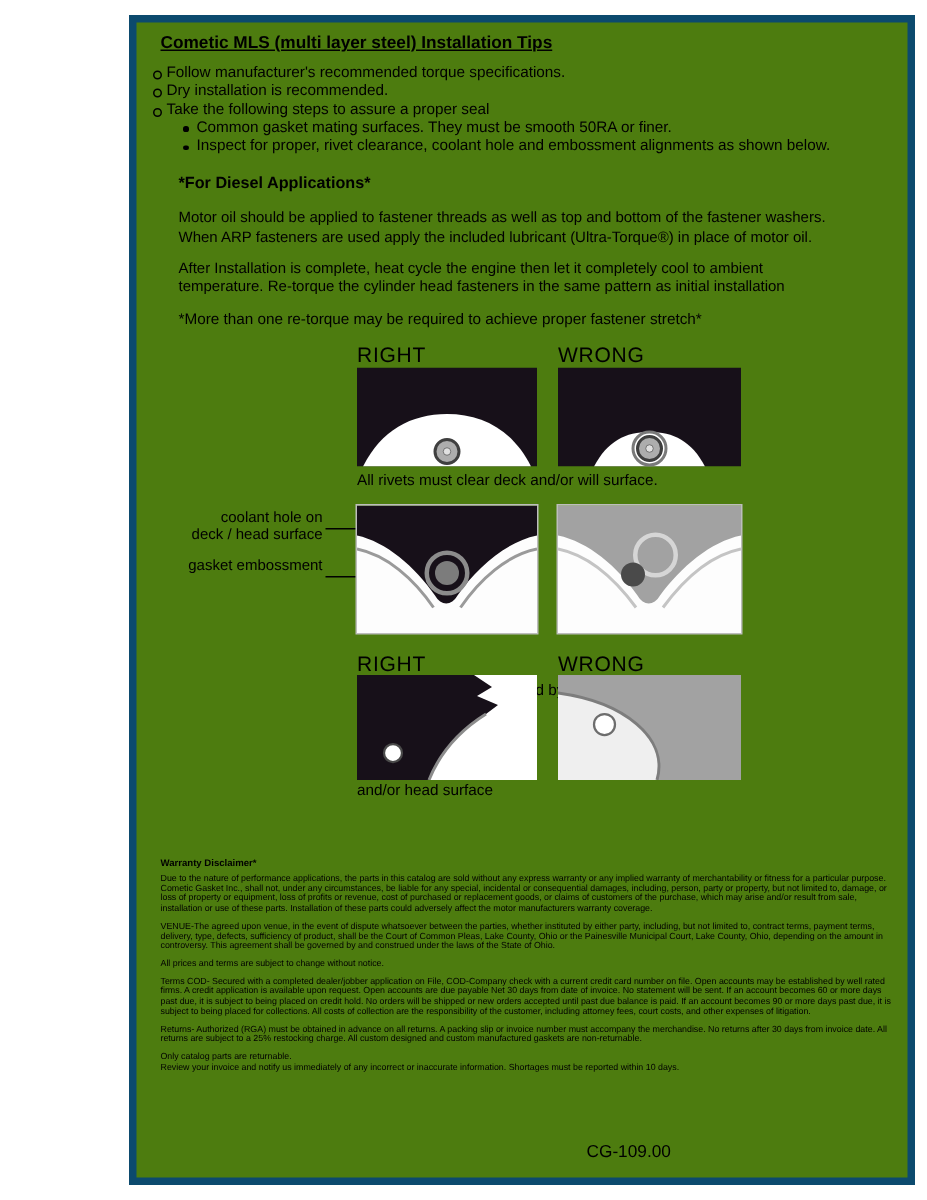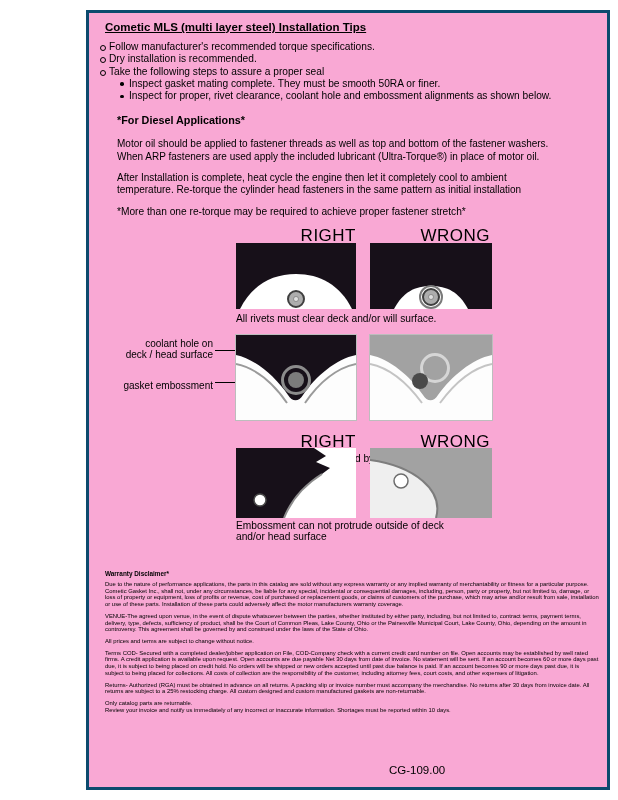--- a/index.html
+++ b/index.html
@@ -1,42 +1,42 @@
 <!DOCTYPE html>
 <html><head>
 <meta charset="utf-8">
 <style>
   * { margin:0; padding:0; box-sizing:border-box; }
   html,body { width:618px; height:800px; background:#ffffff; color:#000;
     font-family:"Liberation Sans", sans-serif; }
   body { position:relative; overflow:hidden; }
 
   .frame { position:absolute; left:86px; top:10px; width:524px; height:780px;
-    border:3px solid #0c4a6e; background:#f9a8d4; }
+    border:5px solid #0c4a6e; background:#4d7c0f; }
 
   .title { margin:8px 0 0 16px; font-size:11.5px; font-weight:bold;
     text-decoration:underline; }
 
   .tips { margin:8px 0 0 10px; font-size:10.2px; line-height:12.3px; list-style:none; }
   .tip { position:relative; padding-left:10px; white-space:nowrap; }
   .tip::before { content:""; position:absolute; left:1px; top:4px; width:4px; height:4px;
     border:1px solid #000; border-radius:50%; }
   .tip-sub { position:relative; padding-left:30px; white-space:nowrap; }
   .tip-sub::before { content:""; position:absolute; left:21px; top:4.5px; width:3.5px;
     height:3.5px; background:#000; border-radius:50%; }
 
   .diesel-heading { margin:12px 0 12px 28px; font-size:10.8px; font-weight:bold; }
   .para { margin-left:28px; font-size:10px; line-height:12.3px; }
   .para .line { white-space:nowrap; }
   .p1 { margin-top:8px; }
   .p2 { margin-top:9px; }
   .note { margin:9px 0 0 28px; font-size:10.2px; white-space:nowrap; }
 
   .diagram-section { position:relative; margin-top:9px; height:322px; font-size:10.2px; }
-  .dg-label { position:absolute; width:120px; text-align:right; font-size:17px;
+  .dg-label { position:absolute; width:120px; text-align:left; font-size:14px;
     letter-spacing:0.5px; }
   .dg-img { position:absolute; }
   .dg-img svg { display:block; }
   .bordered svg { outline:1px solid #bdbdbd; }
   .caption { position:absolute; left:147px; white-space:nowrap; }
 
   .annot { position:absolute; font-size:10px; line-height:11.5px; text-align:right; }
   .annot-line { position:absolute; border-top:1px solid #000; height:0; }
 
   .warranty { margin:22px 8px 0 16px; font-size:5.9px; line-height:1.14; }
@@ -50,21 +50,21 @@
 <body>
 
 <div class="frame">
 
   <div class="title">Cometic MLS (multi layer steel) Installation Tips</div>
 
   <ul class="tips">
     <li class="tip">Follow manufacturer's recommended torque specifications.</li>
     <li class="tip">Dry installation is recommended.</li>
     <li class="tip">Take the following steps to assure a proper seal</li>
-    <li class="tip-sub">Inspect gasket mating complete.  They must be smooth 50RA or finer.</li>
+    <li class="tip-sub">Common gasket mating surfaces.  They must be smooth 50RA or finer.</li>
     <li class="tip-sub">Inspect for proper, rivet clearance, coolant hole and embossment alignments as shown below.</li>
   </ul>
 
   <div class="diesel-heading">*For Diesel Applications*</div>
 
   <div class="para p1">
     <div class="line">Motor oil should be applied to fastener threads as well as top and bottom of the fastener washers.</div>
     <div class="line">When ARP fasteners are used apply the included lubricant (Ultra-Torque®) in place of motor oil.</div>
   </div>
 
@@ -97,21 +97,21 @@
         <circle cx="61" cy="54" r="2.5" fill="#e0e0e0" stroke="#555" stroke-width="0.5"></circle>
       </svg>
     </div>
     <div class="caption" style="top:87px;">All rivets must clear deck and/or will surface.</div>
 
     <div class="annot" style="left:14px; top:112px; width:110px;">
       <div>coolant hole on</div>
       <div>deck / head surface</div>
     </div>
     <div class="annot-line" style="left:126px; top:124px; width:21px;"></div>
-    <div class="annot" style="left:14px; top:154px; width:110px;">
+    <div class="annot" style="left:14px; top:144px; width:110px;">
       <div>gasket embossment</div>
     </div>
     <div class="annot-line" style="left:126px; top:156px; width:21px;"></div>
 
     <div class="dg-img bordered" style="left:147px; top:109px;">
       <svg width="120" height="85" viewBox="0 0 120 85">
         <rect width="120" height="85" fill="#fdfdfd"></rect>
         <path d="M0,0 H120 V20 C100,24 80,41 67,60 C63,67 56,67 52,60 C39,41 19,24 0,20 Z" fill="#171019"></path>
         <path d="M0,29 C20,33 38,49 51,68" fill="none" stroke="#9a9a9a" stroke-width="2"></path>
         <path d="M120,29 C100,33 82,49 69,68" fill="none" stroke="#9a9a9a" stroke-width="2"></path>
@@ -144,21 +144,20 @@
     </div>
     <div class="dg-img" style="left:281px; top:222px;">
       <svg width="122" height="70" viewBox="0 0 122 70">
         <rect width="122" height="70" fill="#efefef"></rect>
         <path d="M0,0 H122 V70 H66 C74,42 44,18 0,12 Z" fill="#a2a2a2"></path>
         <path d="M0,12 C44,18 74,42 66,70" fill="none" stroke="#7d7d7d" stroke-width="2"></path>
         <circle cx="31" cy="33" r="7" fill="#ffffff" stroke="#6d6d6d" stroke-width="1.5"></circle>
       </svg>
     </div>
     <div class="caption" style="top:294px;">
-      <div>Embossment can not protrude outside of deck</div>
       <div>and/or head surface</div>
     </div>
 
   </div>
 
   <div class="warranty">
     <div class="warranty-heading">Warranty Disclaimer*</div>
     <div class="wp">Due to the nature of performance applications, the parts in this catalog are sold without any express warranty or any implied warranty of merchantability or fitness for a particular purpose.  Cometic Gasket Inc., shall not, under any circumstances, be liable for any special, incidental or consequential damages, including, person, party or property, but not limited to, damage, or loss of property or equipment, loss of profits or revenue, cost of purchased or replacement goods, or claims of customers of the purchase, which may arise and/or result from sale, installation or use of these parts.  Installation of these parts could adversely affect the motor manufacturers warranty coverage.</div>
     <div class="wp">VENUE-The agreed upon venue, in the event of dispute whatsoever between the parties, whether instituted by either party, including, but not limited to, contract terms, payment terms, delivery, type, defects, sufficiency of product, shall be the Court of Common Pleas, Lake County, Ohio or the Painesville Municipal Court, Lake County, Ohio, depending on the amount in controversy. This agreement shall be governed by and construed under the laws of the State of Ohio.</div>
     <div class="wp">All prices and terms are subject to change without notice.</div>

